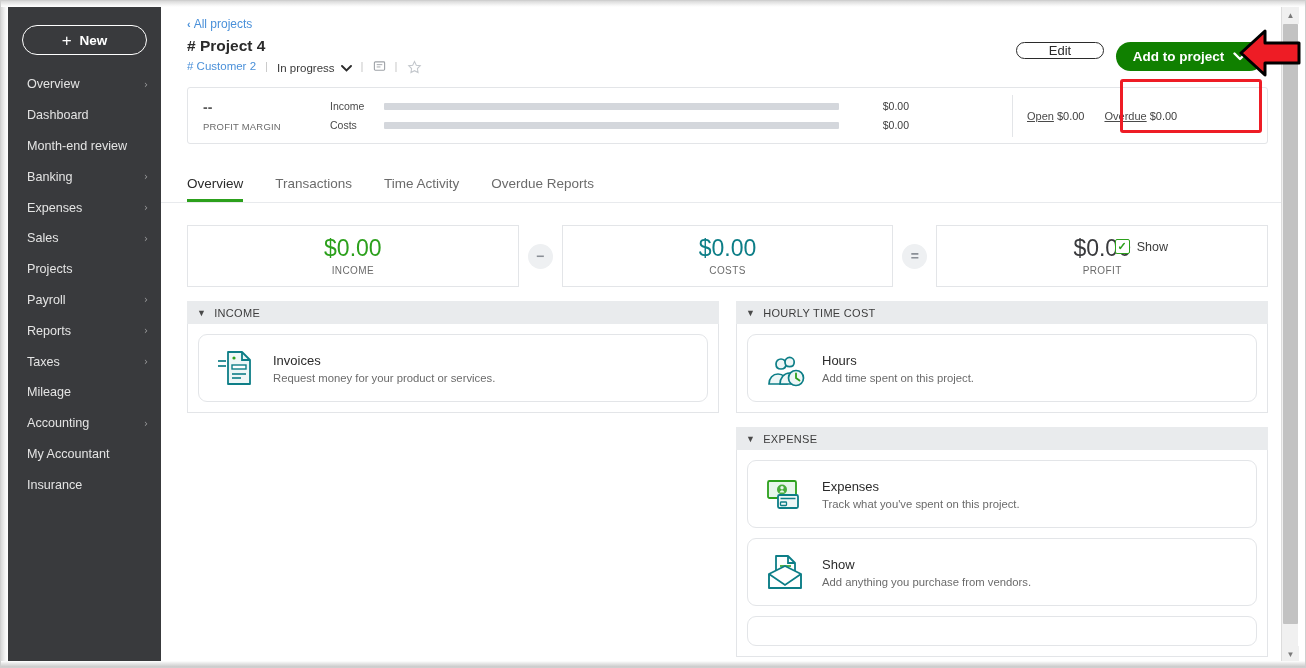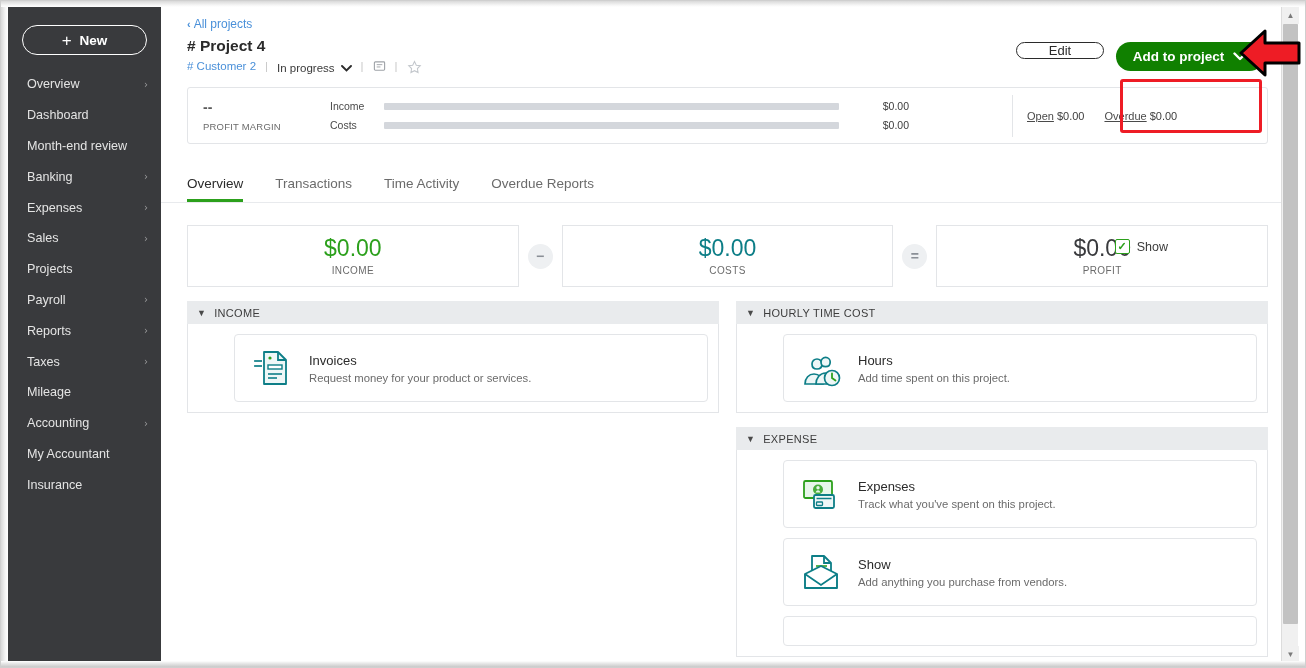--- a/index.html
+++ b/index.html
@@ -137,23 +137,23 @@
   .cols { display:flex; gap: 17px; margin: 14px 18px 0 26px; }
   .col { flex: 1; }
   .sect-hdr {
     height: 23px; background: #e9ebed; display:flex; align-items:center;
     padding-left: 10px; gap: 8px; font-size: 11px; color:#3c3c3c; letter-spacing:.3px;
     cursor: pointer;
   }
   .sect-hdr .caret { font-size: 9px; color: #4a4a4a; }
   .sect-body { border:1px solid #e3e5e8; border-top: none; background:#fff; padding: 10px; }
   .opt-card {
-    border: 1px solid #e3e5e8; border-radius: 4px; background:#fff;
+    border: 1px solid #e3e5e8; border-radius: 9px; background:#fff;
     height: 68px; display:flex; align-items:center; gap: 14px; padding: 0 14px;
-    margin-bottom: 10px; cursor: pointer; margin-left: 36px;
+    margin-bottom: 10px; cursor: pointer;
   }
   .opt-card:last-child { margin-bottom: 0; }
   .opt-txt .t { font-size: 13px; color: #2b2b2b; margin-bottom: 4px;}
   .opt-txt .d { font-size: 11.3px; color: #6b6b6b; }
   .ic { width: 46px; height: 46px; flex: 0 0 46px; display:flex; align-items:center; justify-content:center;}
 
   
   #dropdown {
     position: absolute; right: 19px; top: 77px; width: 143px;
     background: #ffffff; border: 1px solid #d6d8da;

